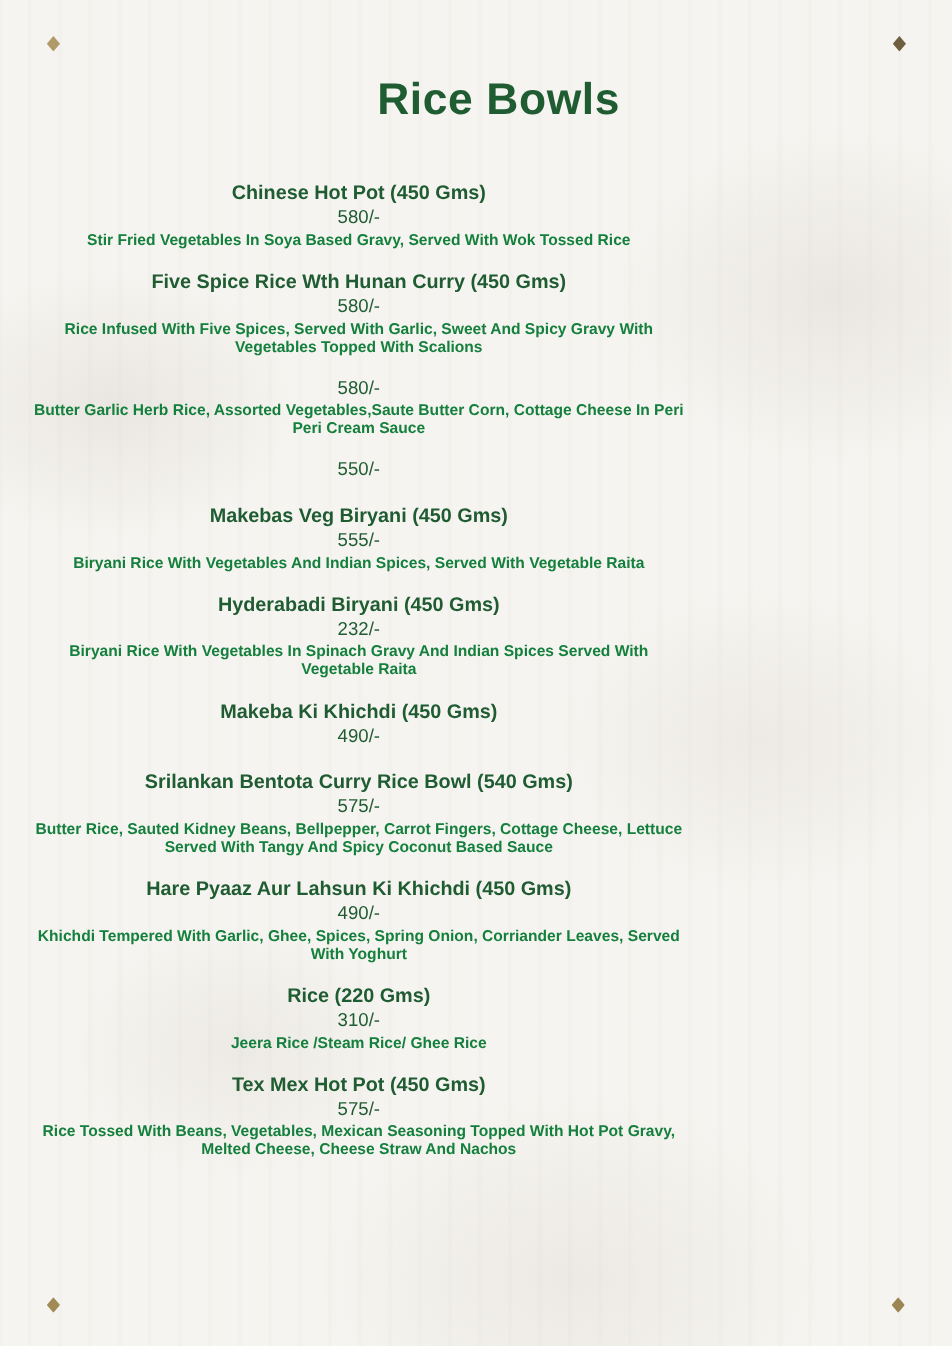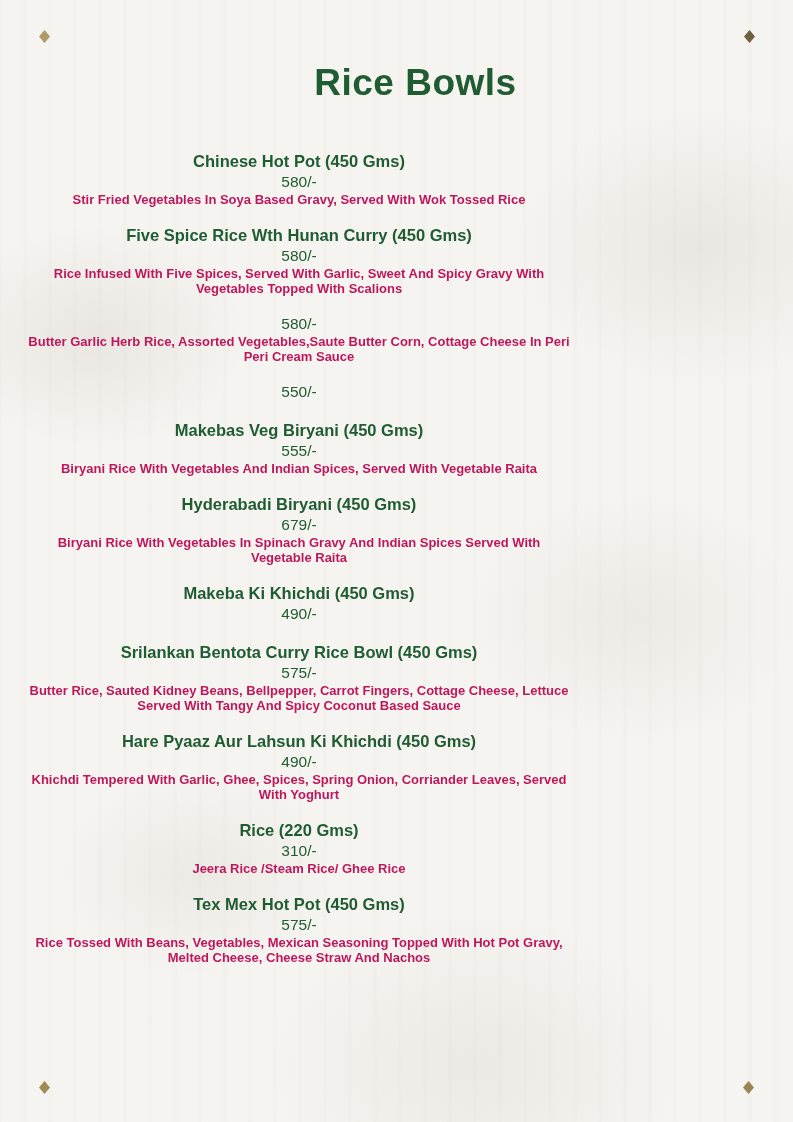--- a/index.html
+++ b/index.html
@@ -56,21 +56,21 @@
   }
   .item-price {
     font-size: 15.5px;
     font-weight: normal;
     color: #1f5c32;
     line-height: 20px;
   }
   .item-desc {
     font-size: 13px;
     font-weight: bold;
-    color: #be185d;
+    color: #15803d;
     line-height: 15px;
     max-width: 545px;
     margin: 0 auto;
   }
   .diamond {
     position: absolute;
     width: 11px;
     height: 13px;
     clip-path: polygon(50% 0, 100% 50%, 50% 100%, 0 50%);
   }
@@ -114,31 +114,31 @@
     </div>
 
     <div class="menu-item">
       <div class="item-name">Makebas Veg Biryani (450 Gms)</div>
       <div class="item-price">555/-</div>
       <div class="item-desc">Biryani Rice With Vegetables And Indian Spices, Served With Vegetable Raita</div>
     </div>
 
     <div class="menu-item">
       <div class="item-name">Hyderabadi Biryani (450 Gms)</div>
-      <div class="item-price">679/-</div>
+      <div class="item-price">232/-</div>
       <div class="item-desc">Biryani Rice With Vegetables In Spinach Gravy And Indian Spices Served With Vegetable Raita</div>
     </div>
 
     <div class="menu-item">
       <div class="item-name">Makeba Ki Khichdi (450 Gms)</div>
       <div class="item-price">490/-</div>
     </div>
 
     <div class="menu-item">
-      <div class="item-name">Srilankan Bentota Curry Rice Bowl (450 Gms)</div>
+      <div class="item-name">Srilankan Bentota Curry Rice Bowl (540 Gms)</div>
       <div class="item-price">575/-</div>
       <div class="item-desc">Butter Rice, Sauted Kidney Beans, Bellpepper, Carrot Fingers, Cottage Cheese, Lettuce Served With Tangy And Spicy Coconut Based Sauce</div>
     </div>
 
     <div class="menu-item">
       <div class="item-name">Hare Pyaaz Aur Lahsun Ki Khichdi (450 Gms)</div>
       <div class="item-price">490/-</div>
       <div class="item-desc">Khichdi Tempered With Garlic, Ghee, Spices, Spring Onion, Corriander Leaves, Served With Yoghurt</div>
     </div>
 

